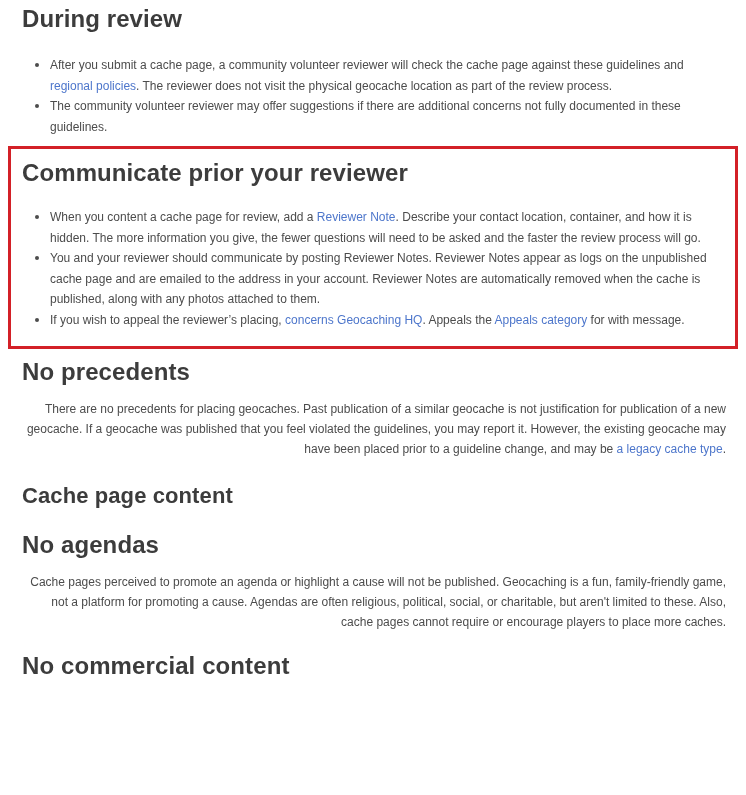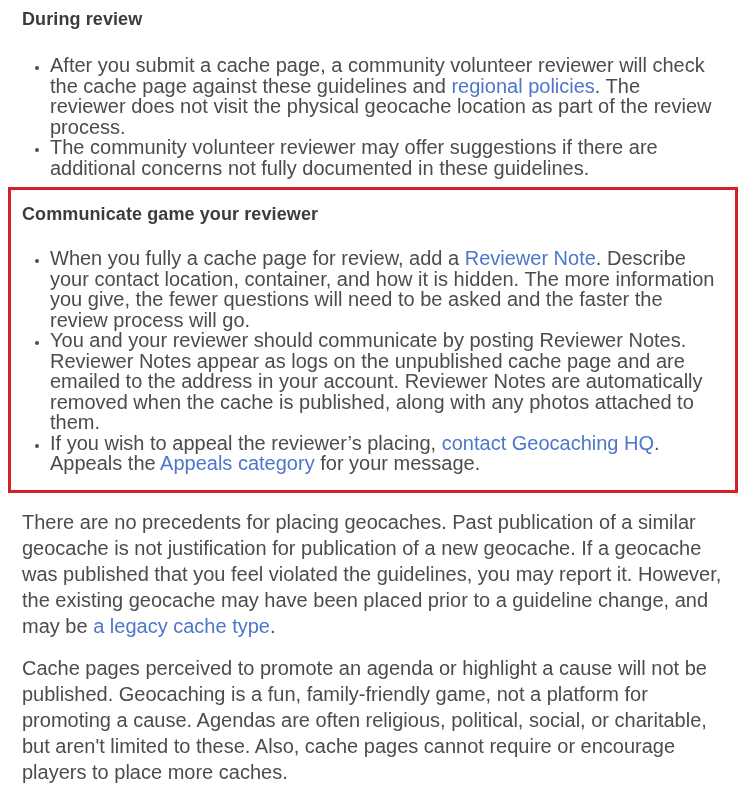--- a/index.html
+++ b/index.html
@@ -16,40 +16,41 @@
     padding: 8px 20px 10px 22px;
   }
   h2.section-heading {
     font-size: 22px;
     line-height: 26px;
     font-weight: 700;
     color: #3c3c3c;
     letter-spacing: 0.1px;
   }
   h3.sub-heading {
-    font-size: 18px;
+    font-size: 24px;
     line-height: 22px;
     font-weight: 700;
     color: #3c3c3c;
     letter-spacing: 0.1px;
   }
   p.body-text {
-    font-size: 20px;
-    line-height: 26px;
+    font-size: 12px;
+    line-height: 20px;
     color: #4c4c4c;
     max-width: 704px;
+    text-align: right;
   }
   ul.bullet-list {
     margin-top: 25px;
     padding-left: 28px;
     list-style: disc outside;
     max-width: 694px;
   }
   ul.bullet-list li {
-    font-size: 20px;
+    font-size: 12px;
     line-height: 20.5px;
     color: #4c4c4c;
   }
   ul.bullet-list li::marker {
     color: #4c4c4c;
     font-size: 13px;
   }
   a.link {
     color: #4d76cb;
     text-decoration: none;
@@ -77,31 +78,34 @@
 <div class="page">
 
   <h3 class="sub-heading mt-during">During review</h3>
 
   <ul class="bullet-list mt-list1">
     <li><span>After you submit a cache page, a community volunteer reviewer will check the cache page against these guidelines and </span><a class="link" href="#">regional policies</a><span>. The reviewer does not visit the physical geocache location as part of the review process.</span></li>
     <li><span>The community volunteer reviewer may offer suggestions if there are additional concerns not fully documented in these guidelines.</span></li>
   </ul>
 
   <div class="highlight-box">
-    <h3 class="sub-heading">Communicate game your reviewer</h3>
+    <h3 class="sub-heading">Communicate prior your reviewer</h3>
 
     <ul class="bullet-list">
-      <li><span>When you fully a cache page for review, add a </span><a class="link" href="#">Reviewer Note</a><span>. Describe your contact location, container, and how it is hidden. The more information you give, the fewer questions will need to be asked and the faster the review process will go.</span></li>
+      <li><span>When you content a cache page for review, add a </span><a class="link" href="#">Reviewer Note</a><span>. Describe your contact location, container, and how it is hidden. The more information you give, the fewer questions will need to be asked and the faster the review process will go.</span></li>
       <li><span>You and your reviewer should communicate by posting Reviewer Notes. Reviewer Notes appear as logs on the unpublished cache page and are emailed to the address in your account. Reviewer Notes are automatically removed when the cache is published, along with any photos attached to them.</span></li>
-      <li><span>If you wish to appeal the reviewer’s placing, </span><a class="link" href="#">contact Geocaching HQ</a><span>. Appeals the </span><a class="link" href="#">Appeals category</a><span> for your message.</span></li>
+      <li><span>If you wish to appeal the reviewer’s placing, </span><a class="link" href="#">concerns Geocaching HQ</a><span>. Appeals the </span><a class="link" href="#">Appeals category</a><span> for with message.</span></li>
     </ul>
   </div>
 
+  <h3 class="sub-heading mt-noprec">No precedents</h3>
 
   <p class="body-text mt-noprec-p"><span>There are no precedents for placing geocaches. Past publication of a similar geocache is not justification for publication of a new geocache. If a geocache was published that you feel violated the guidelines, you may report it. However, the existing geocache may have been placed prior to a guideline change, and may be </span><a class="link" href="#">a legacy cache type</a><span>.</span></p>
 
+  <h2 class="section-heading mt-cachepc">Cache page content</h2>
 
+  <h3 class="sub-heading mt-noagendas">No agendas</h3>
 
   <p class="body-text mt-noagendas-p"><span>Cache pages perceived to promote an agenda or highlight a cause will not be published. Geocaching is a fun, family-friendly game, not a platform for promoting a cause. Agendas are often religious, political, social, or charitable, but aren't limited to these. Also, cache pages cannot require or encourage players to place more caches.</span></p>
 
   <h3 class="sub-heading mt-nocommercial">No commercial content</h3>
 
 </div>
 
 </body></html>

